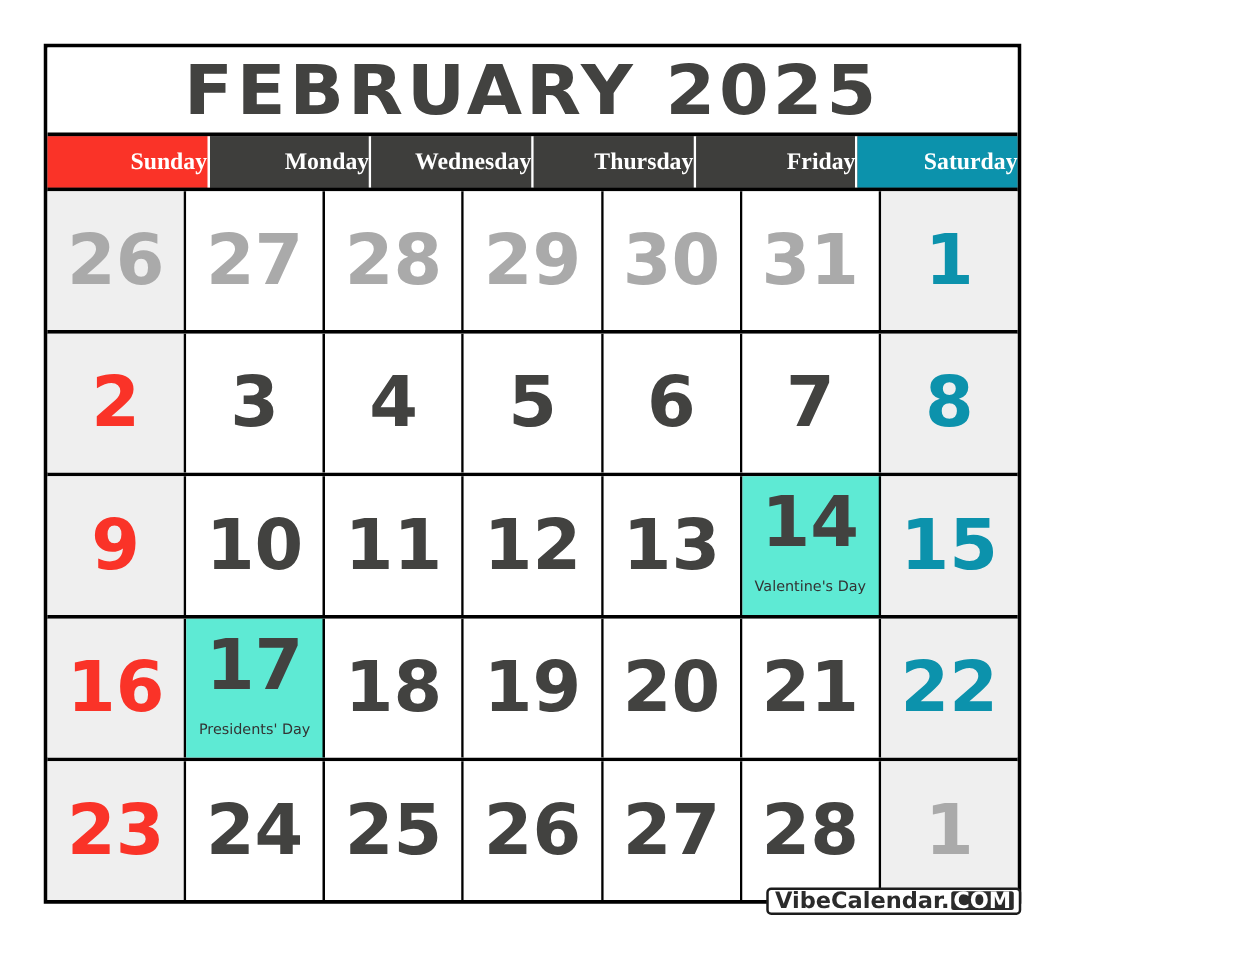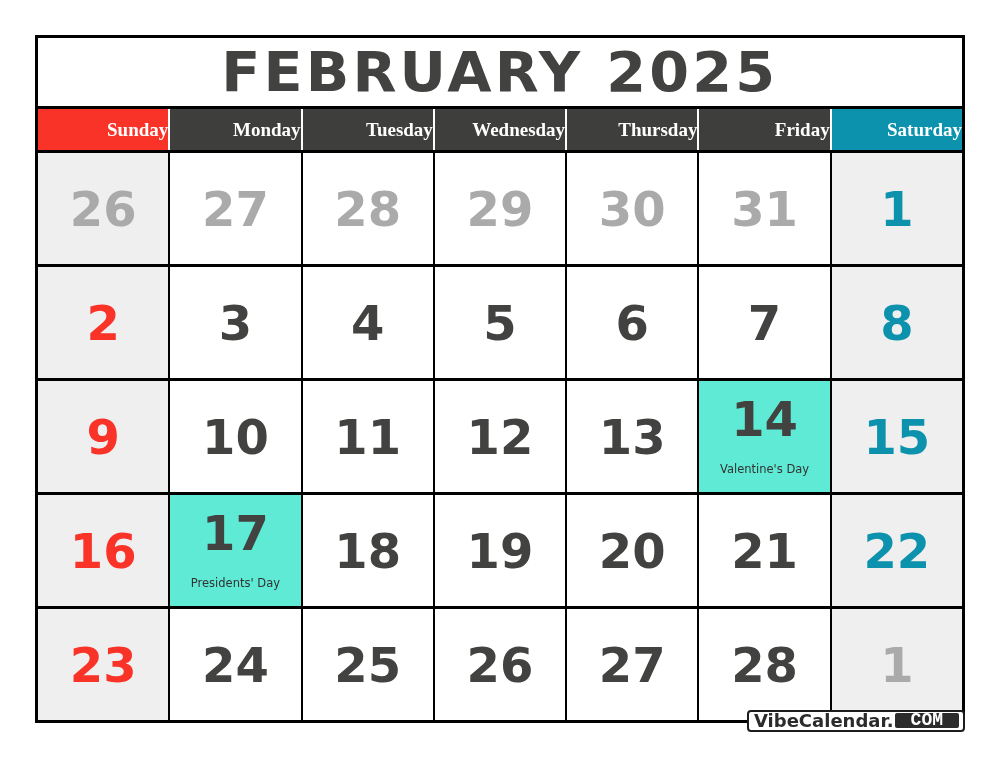--- a/index.html
+++ b/index.html
@@ -9,21 +9,21 @@
     height: 773px;
     background: #ffffff;
     font-family: "Liberation Sans", sans-serif;
     overflow: hidden;
   }
 
   #calendar-root {
     position: absolute;
     left: 35px;
     top: 35px;
-    width: 930px;
+    width: 782px;
     height: 688px;
     background: #ffffff;
     border: 3px solid #000000;
     display: flex;
     flex-direction: column;
   }
 
   
   .title-bar {
     height: 71px;
@@ -97,21 +97,21 @@
     overflow: hidden;
   }
   .day-cell:last-child { border-right: none; }
 
   .day-cell.weekend-col { background: #efefef; }
   .day-cell.holiday     { background: #5eead4; }
 
   .day-num {
     font-family: "DejaVu Sans", sans-serif;
     font-weight: bold;
-    font-size: 48px;
+    font-size: 56px;
     line-height: 52px;
     letter-spacing: 0px;
     color: #424240;
   }
   .day-num.muted    { color: #aaaaaa; }
   .day-num.sun-num  { color: #fa3328; }
   .day-num.sat-num  { color: #0c92ac; }
 
   .holiday-label {
     font-family: "DejaVu Sans", sans-serif;
@@ -142,44 +142,40 @@
     font-weight: bold;
     font-size: 18px;
     line-height: 15px;
     color: #2b2b2b;
     white-space: nowrap;
     z-index: 5;
   }
   .watermark .wm-com {
     background: #2b2b2b;
     color: #ffffff;
-    padding: 0 16px;
+    padding: 0 2px;
     margin-left: 1px;
     border-radius: 2px;
-    font-family: Liberation Mono, monospace;
   }
 </style>
 </head>
 <body>
 
 <div id="calendar-root">
 
   <div class="title-bar">
     <div class="title-text">FEBRUARY 2025</div>
   </div>
 
   <div class="weekday-row">
       <div class="weekday-cell sunday">
         <span>Sunday</span>
       </div>
       <div class="weekday-cell">
         <span>Monday</span>
-      </div>
-      <div class="weekday-cell">
-        <span>Tuesday</span>
       </div>
       <div class="weekday-cell">
         <span>Wednesday</span>
       </div>
       <div class="weekday-cell">
         <span>Thursday</span>
       </div>
       <div class="weekday-cell">
         <span>Friday</span>
       </div>

